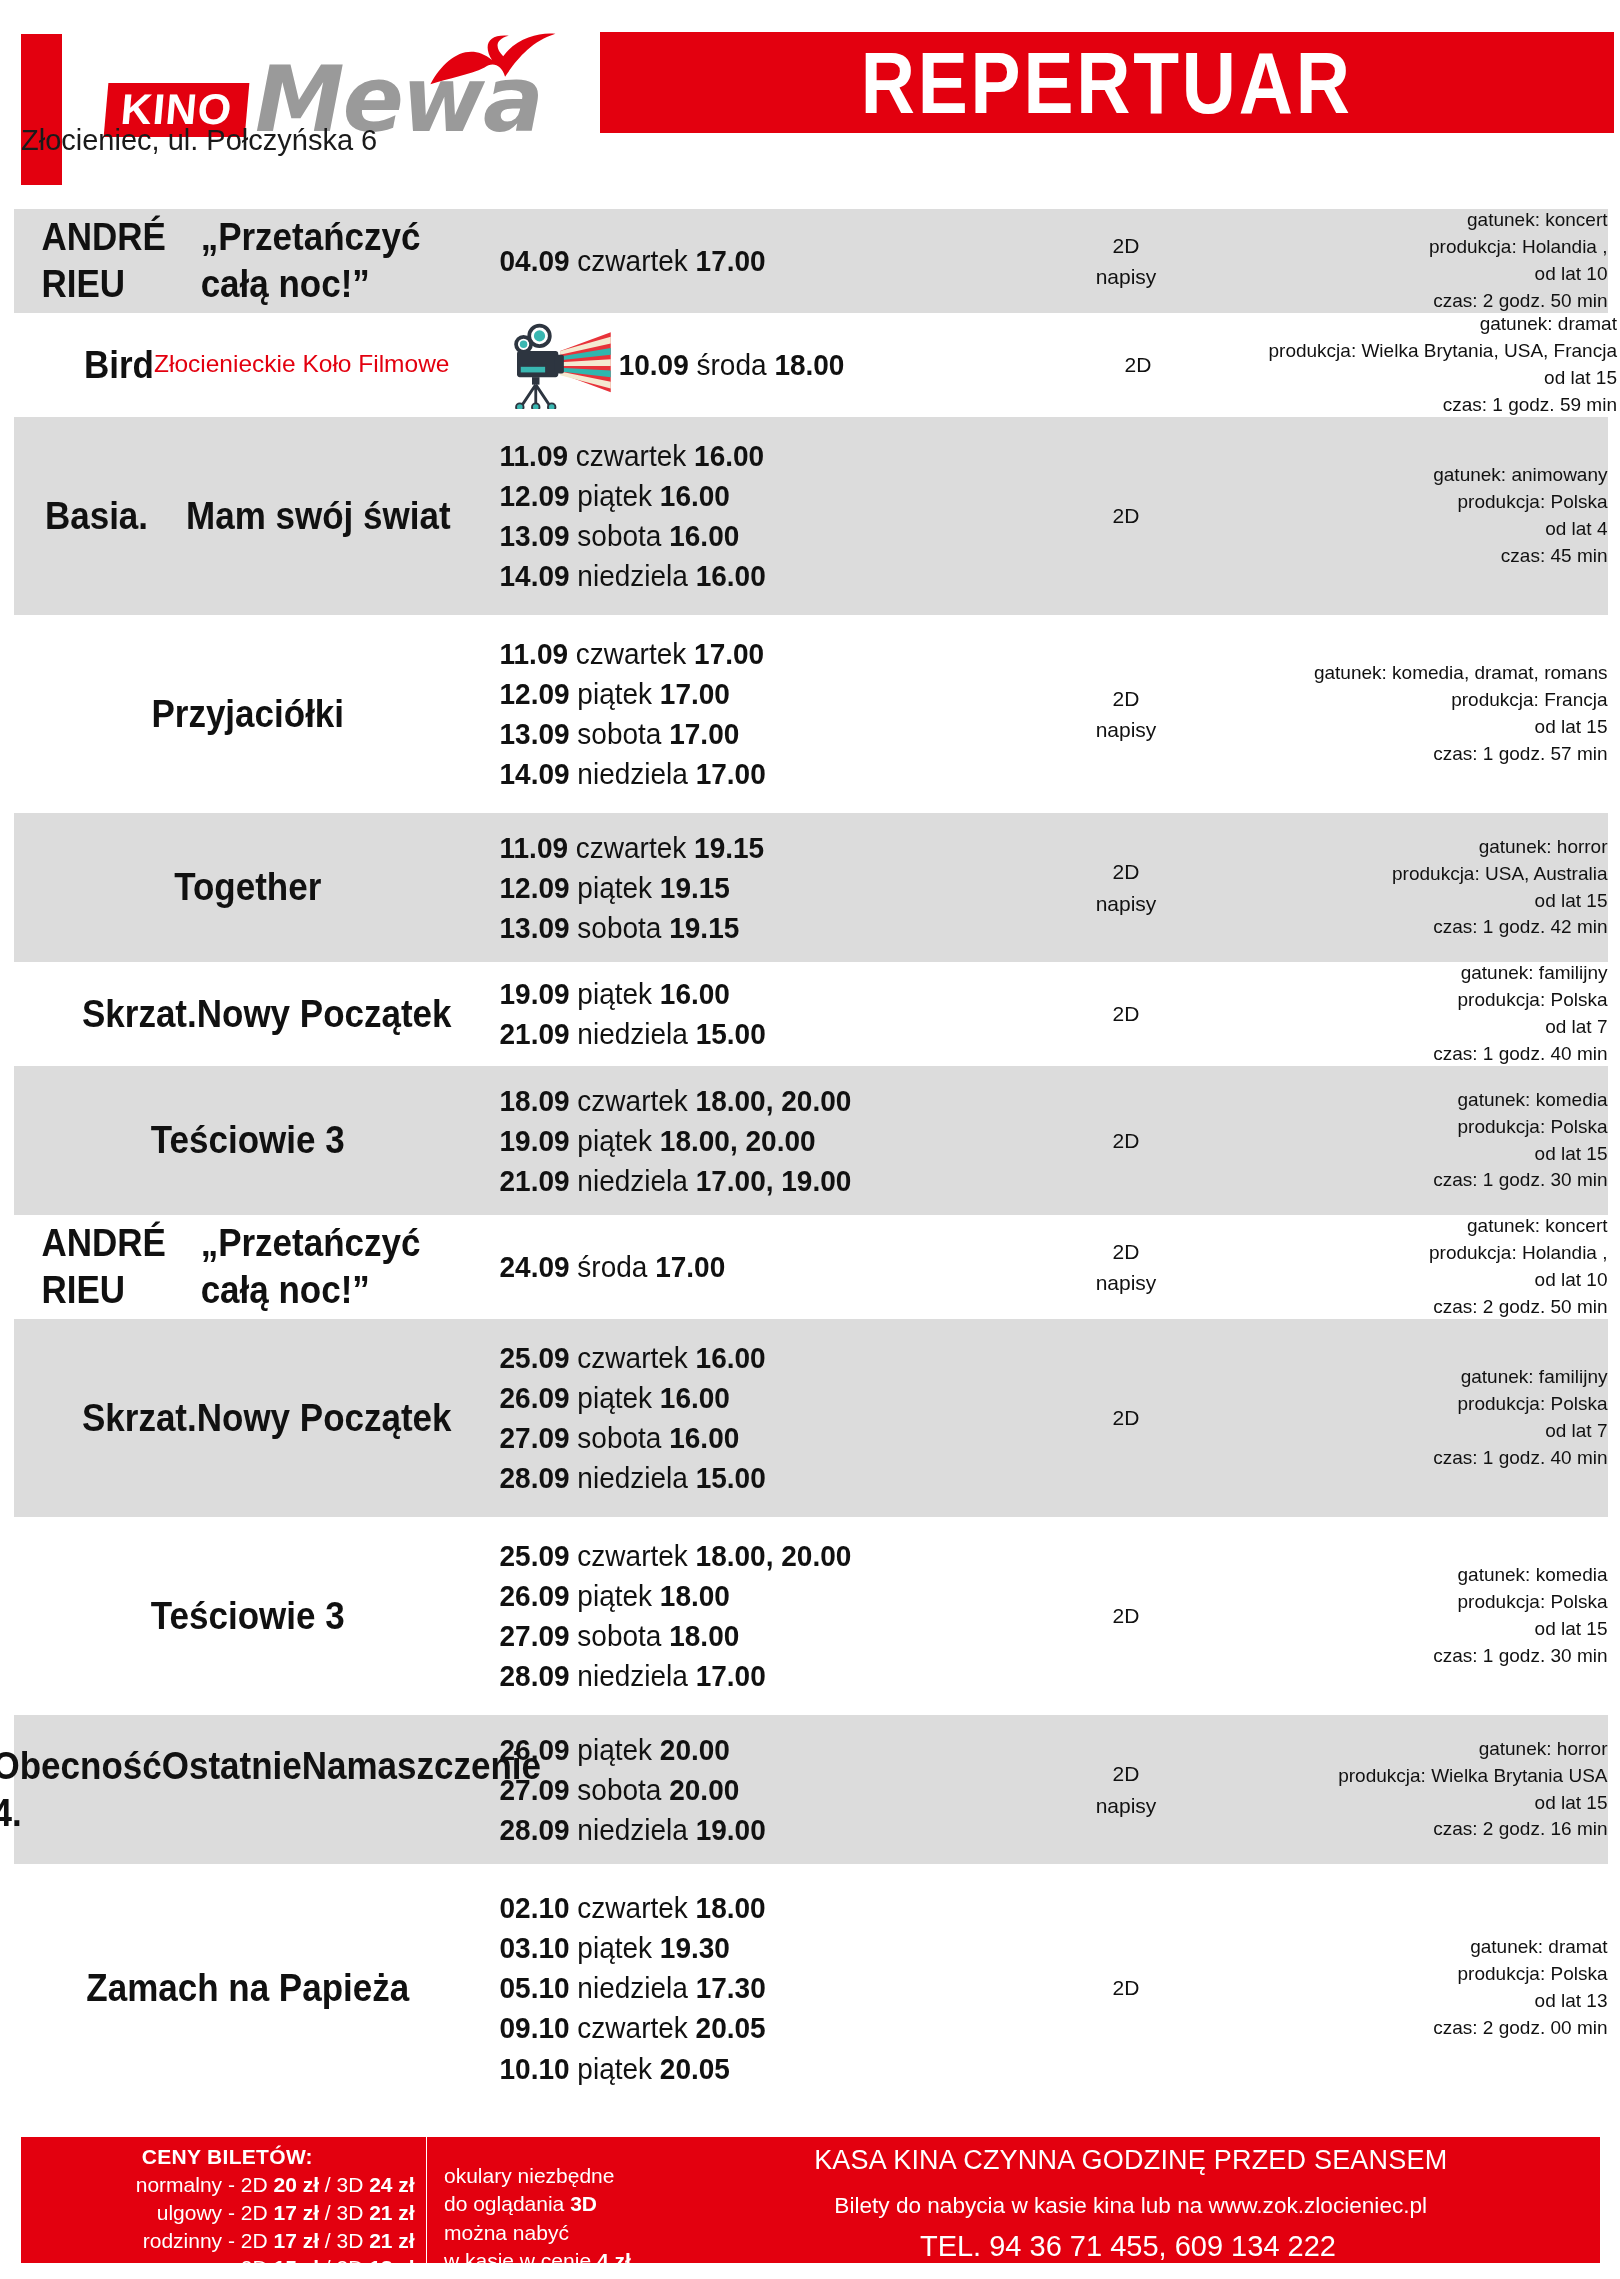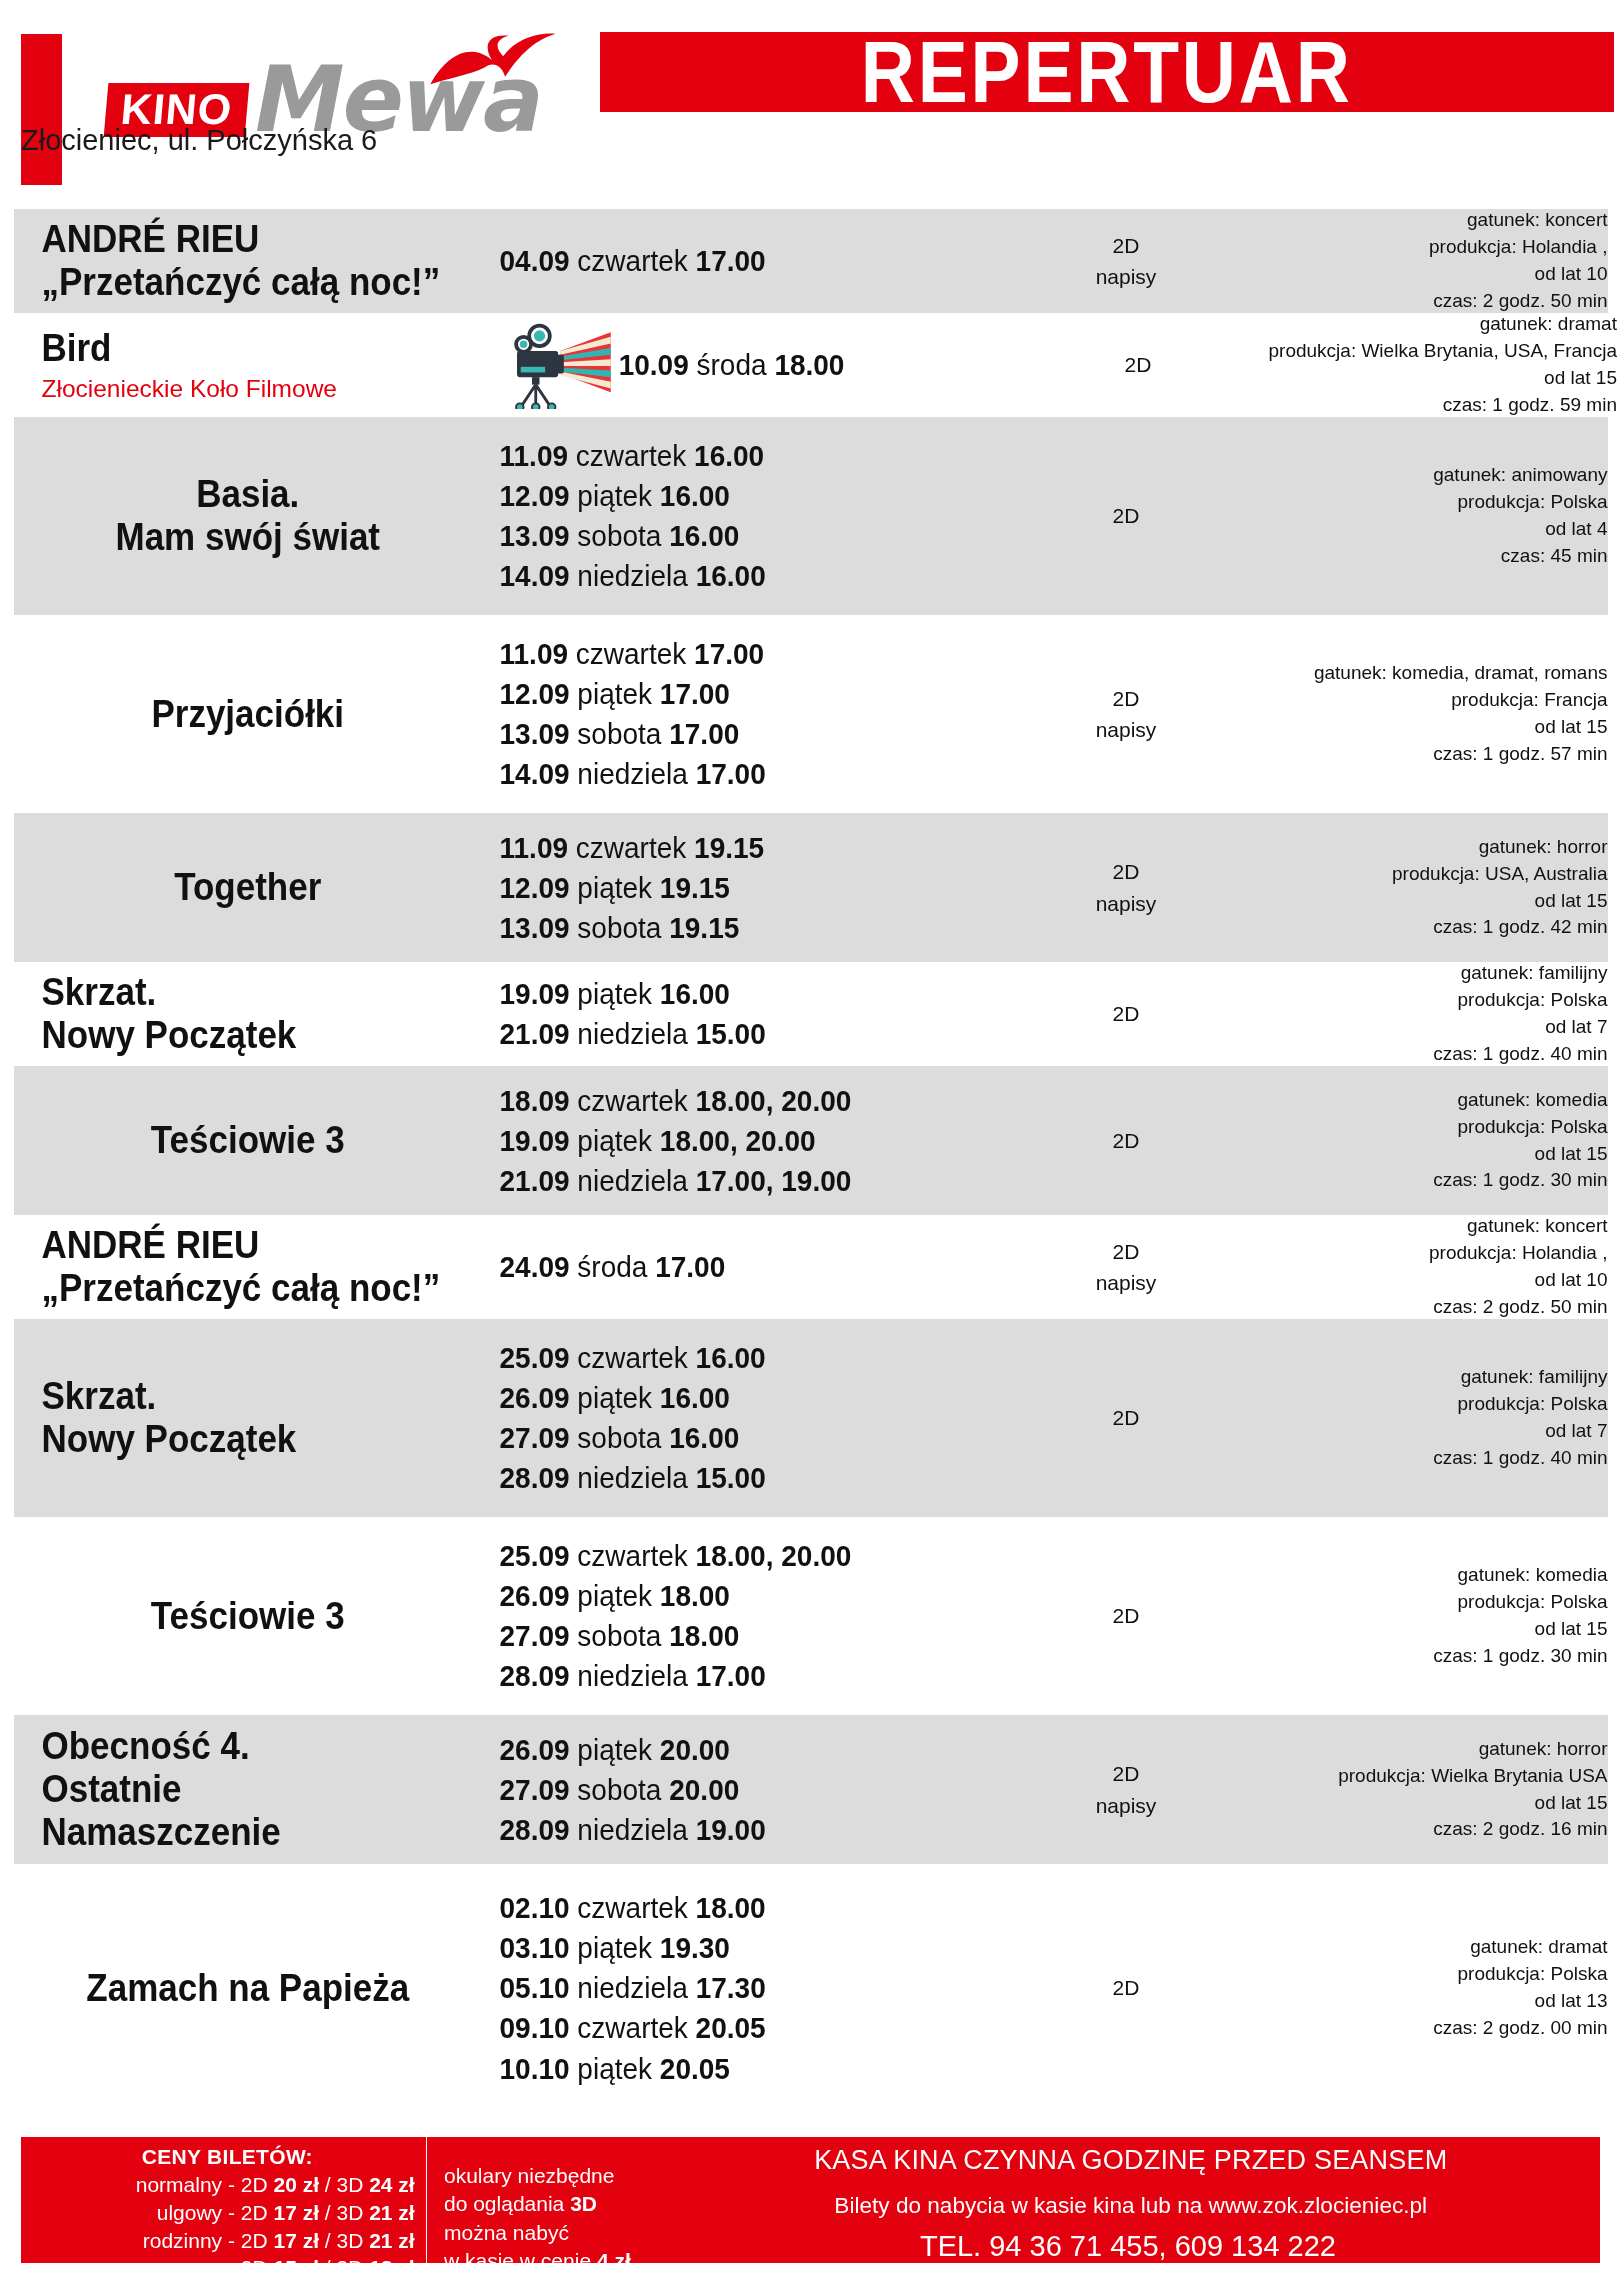--- a/index.html
+++ b/index.html
@@ -79,21 +79,21 @@
     font-size: 29px;
     color: #1a1a1a;
     font-weight: 500;
     white-space: nowrap;
   }
   .repertuar-bar {
     position: absolute;
     left: 600px;
     top: 32px;
     right: 7.5px;
-    height: 80px;
+    height: 101px;
     background: #e3000f;
     display: flex;
     align-items: center;
     justify-content: center;
   }
   .repertuar-bar span {
     color: #ffffff;
     font-weight: bold;
     font-size: 75px;
     letter-spacing: 2.8px;
@@ -113,21 +113,21 @@
     margin: 0 auto;
     background: #ffffff;
     position: relative;
   }
   .film-row.shaded { background: #dcdcdc; }
 
   .col-title {
     width: 486px;
     flex: 0 0 486px;
     display: flex;
-    flex-direction: column;
+    flex-direction: row;
     justify-content: center;
     padding-left: 28px;
     padding-right: 7.5px;
   }
   .film-title {
     font-size: 35px;
     font-weight: bold;
     color: #111111;
     line-height: 1.22;
     transform: scaleY(1.1);

